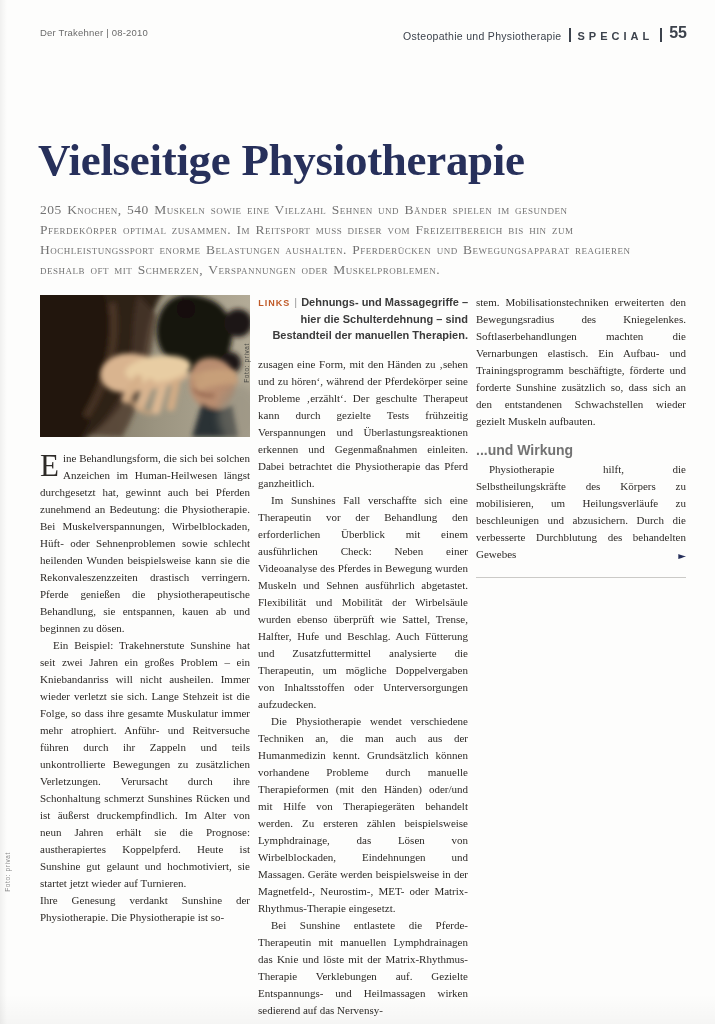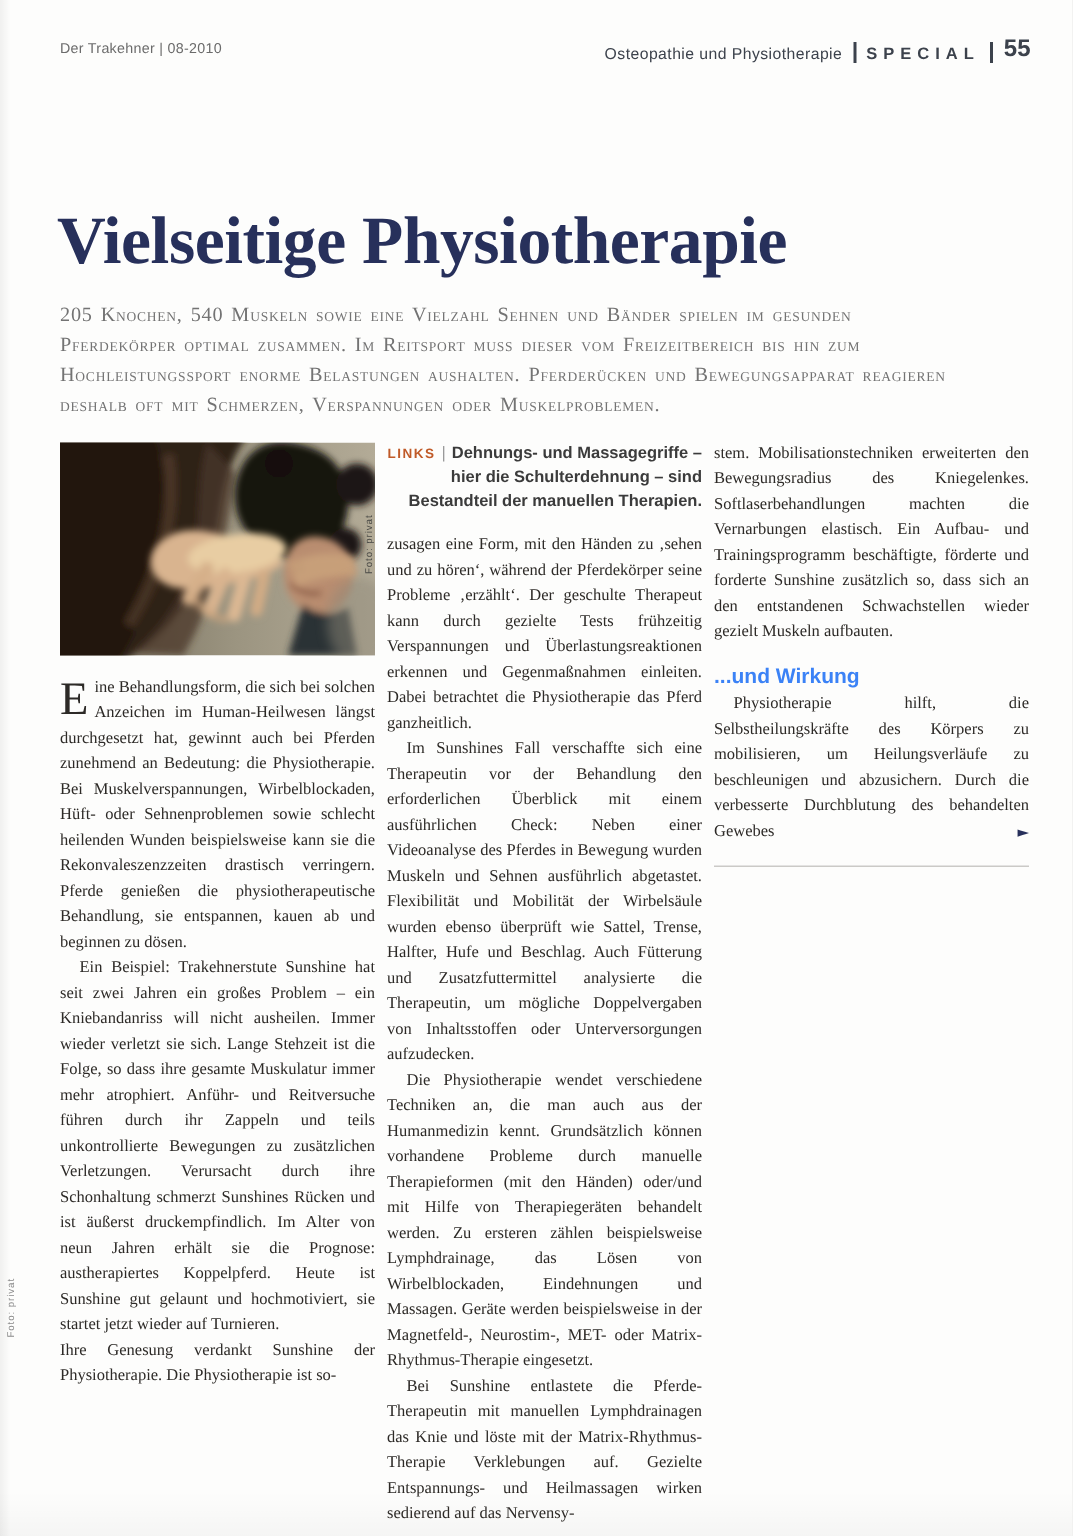--- a/index.html
+++ b/index.html
@@ -22,21 +22,21 @@
         font-weight:bold;font-size:45px;letter-spacing:-0.3px;color:#27305b;white-space:nowrap;}
   .lead{position:absolute;left:40px;top:200px;width:610px;margin:0;
         font-variant:small-caps;font-size:13.5px;line-height:20px;letter-spacing:0.5px;
         word-spacing:1.5px;color:#737373;text-align:left;}
   
   .cols{position:absolute;left:40px;top:294px;width:646px;display:grid;
         grid-template-columns:210px 210px 210px;column-gap:8px;}
   .body{margin:0;font-size:11px;line-height:17px;color:#2d2a27;text-align:justify;}
   .indent{text-indent:13px;}
   .subhead{margin:12px 0 3px 0;font-family:"Liberation Sans",sans-serif;font-weight:bold;
-        font-size:14px;color:#3b82f6;}
+        font-size:14px;color:#737373;}
   .dropcap{float:left;font-size:31px;line-height:27px;padding:2px 4px 0 0;color:#2d2a27;}
   
   .photo{position:relative;width:210px;height:142px;margin:1px 0 13px 0;}
   .photo svg{display:block;}
   .vertical{writing-mode:vertical-rl;transform:rotate(180deg);
         font-family:"Liberation Sans",sans-serif;font-size:6.5px;letter-spacing:0.6px;}
   .photo-credit{position:absolute;right:0px;top:48px;color:#4a4a46;}
   .margin-credit{position:absolute;left:4px;top:852px;color:#8a8a8a;}
   
   .caption{margin:0 0 13px 0;font-family:"Liberation Sans",sans-serif;font-weight:bold;

